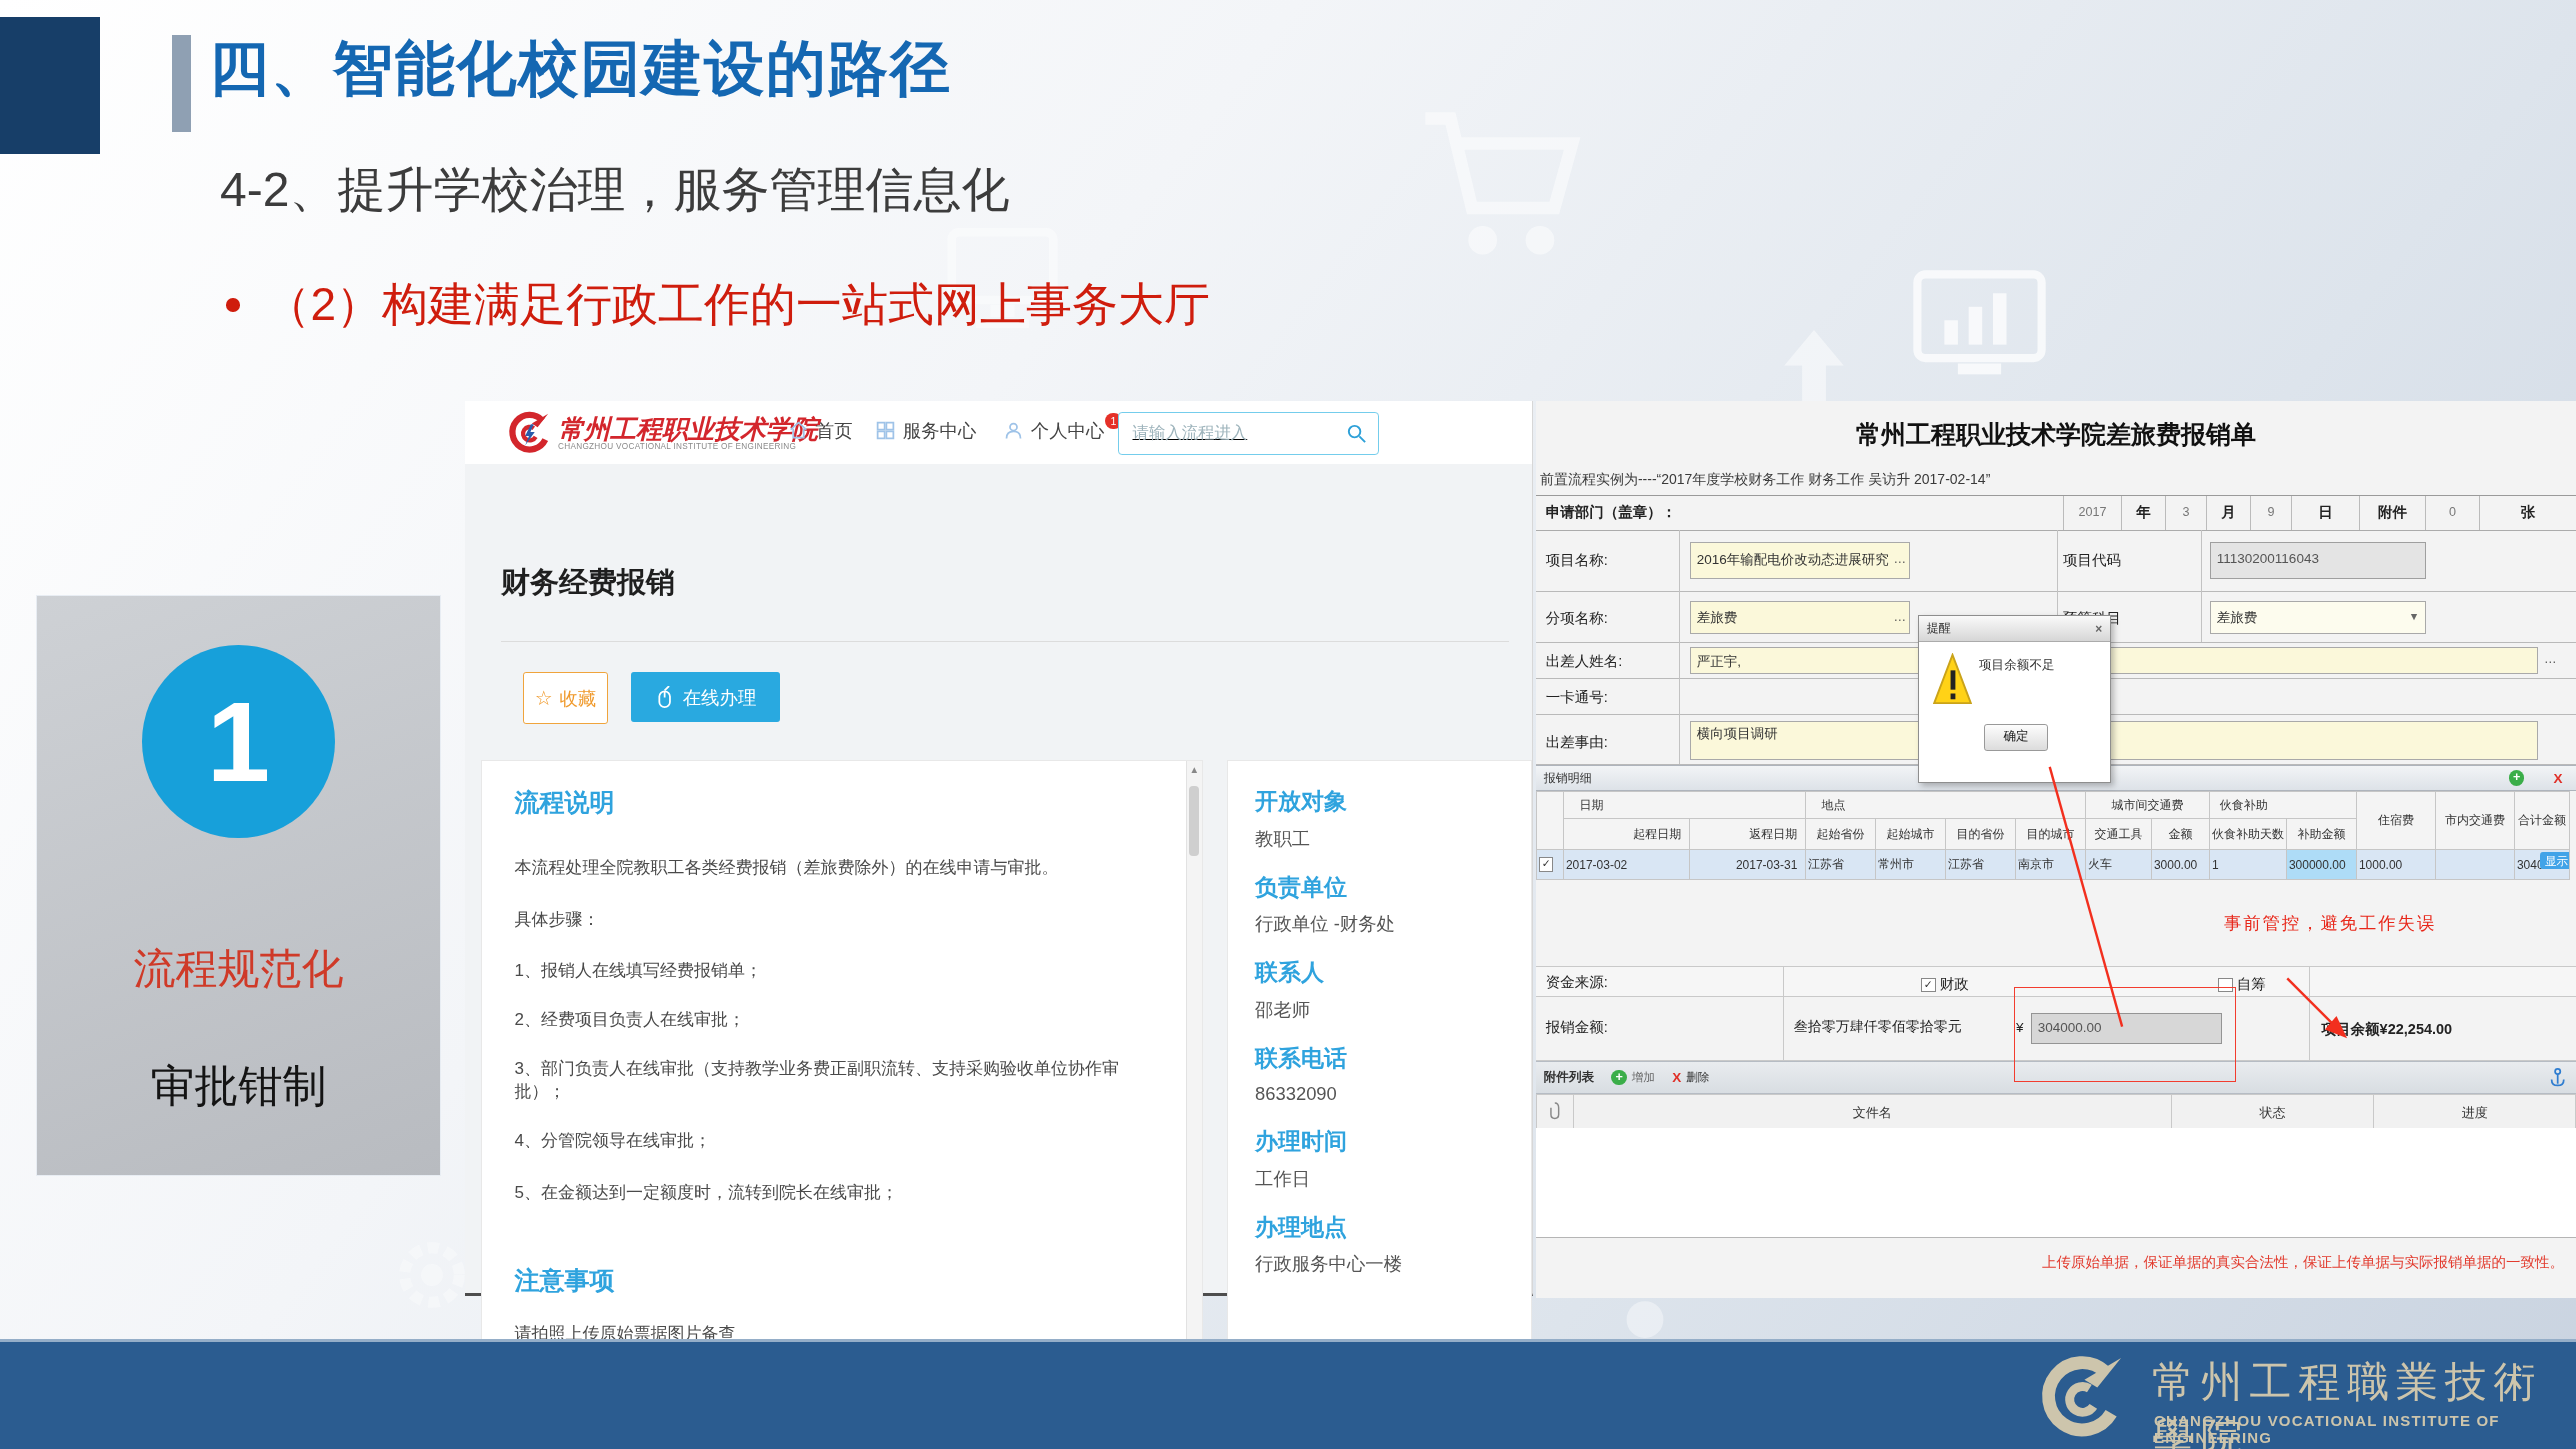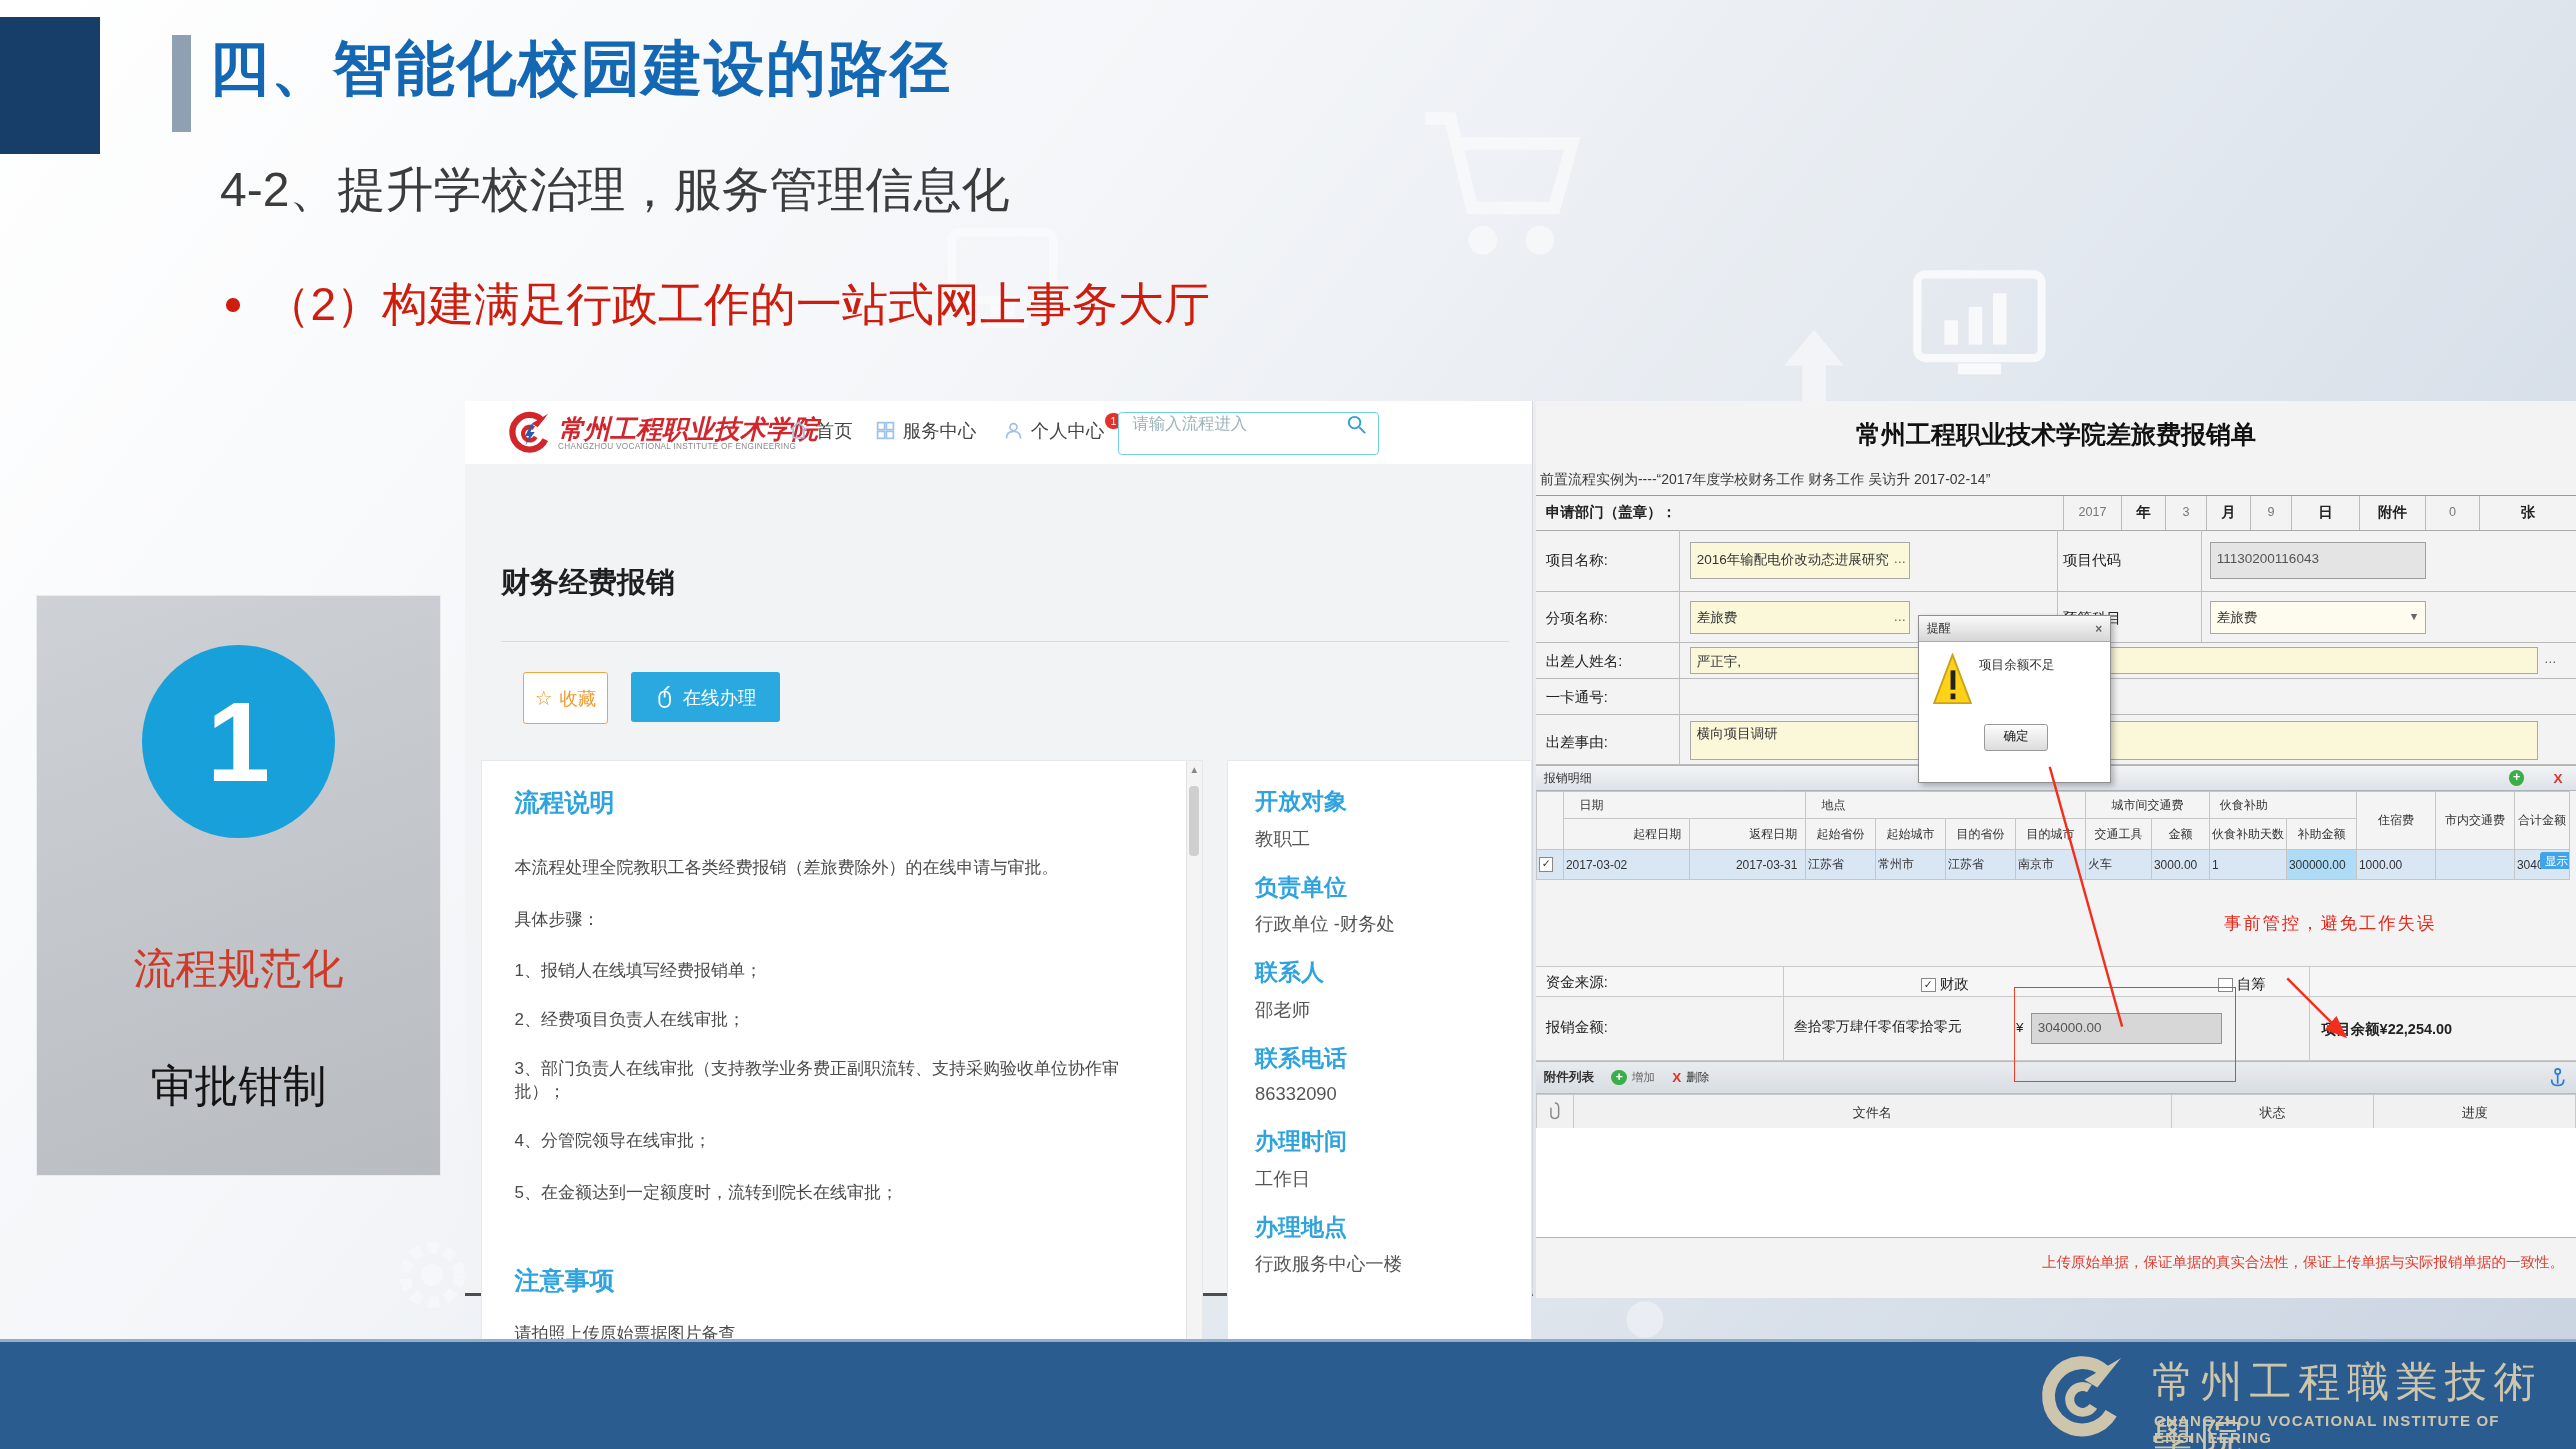--- a/index.html
+++ b/index.html
@@ -27,21 +27,21 @@
   #portal{left:465px;top:401px;width:1067px;height:892px;background:#fff;
           border-right:1px solid #d7d7d7;border-bottom:3.9px solid #4d4d4d;}
   .p-header{position:absolute;left:0;top:0;right:0;height:63px;background:#fff;border-bottom:1px solid #e4e4e4;}
   .p-logo-cn{position:absolute;left:93px;top:10.6px;font-size:26px;font-weight:bold;color:#d3262c;font-style:italic;}
   .p-logo-en{position:absolute;left:93px;top:41px;font-size:8.2px;color:#8a8a8a;letter-spacing:0.3px;}
   .p-nav-item{position:absolute;top:17.4px;display:flex;align-items:center;font-size:18.4px;color:#444;}
   .p-nav-item svg{margin-right:6.8px;}
   .p-badge{position:relative;top:-9.7px;left:1px;background:#e53028;color:#fff;border-radius:50%;
            width:16.4px;height:16.4px;font-size:10.6px;line-height:16.4px;text-align:center;display:inline-block;}
   .p-search{position:absolute;left:653px;top:10.6px;width:259px;height:41px;border:1.9px solid #74cdec;
-            border-radius:3.9px;background:#fff;display:flex;}
+            border-radius:3.9px;background:#fff;display:flex;align-items:center;text-decoration:underline;}
   .p-search .ph{flex:1;padding-left:13.5px;font-size:16.4px;color:#9eb4bc;}
   .p-body{position:absolute;left:0;top:63px;right:0;bottom:0;background:#f1f3f5;}
   .p-title{position:absolute;left:36px;top:99px;font-size:29px;font-weight:bold;color:#1f1f1f;text-align:right;}
   .p-divider{position:absolute;left:36px;right:23px;top:177px;border-top:1px solid #dcdcdc;}
   .p-fav{position:absolute;left:58px;top:208px;width:83px;height:50px;background:#fff;border:1px solid #f0a43c;
          border-radius:2.9px;color:#f09a2c;font-size:18.4px;display:flex;align-items:center;justify-content:center;gap:6.8px;}
   .p-online{position:absolute;left:166px;top:208px;width:149px;height:50px;background:#29a9e0;border-radius:2.9px;
             color:#fff;font-size:18.4px;display:flex;align-items:center;justify-content:center;gap:8.7px;}
   .p-main{position:absolute;left:15.5px;top:296px;width:722px;height:593px;background:#fff;border:1px solid #e8e8e8;
           box-sizing:border-box;padding:25px 46px 0 33px;}

